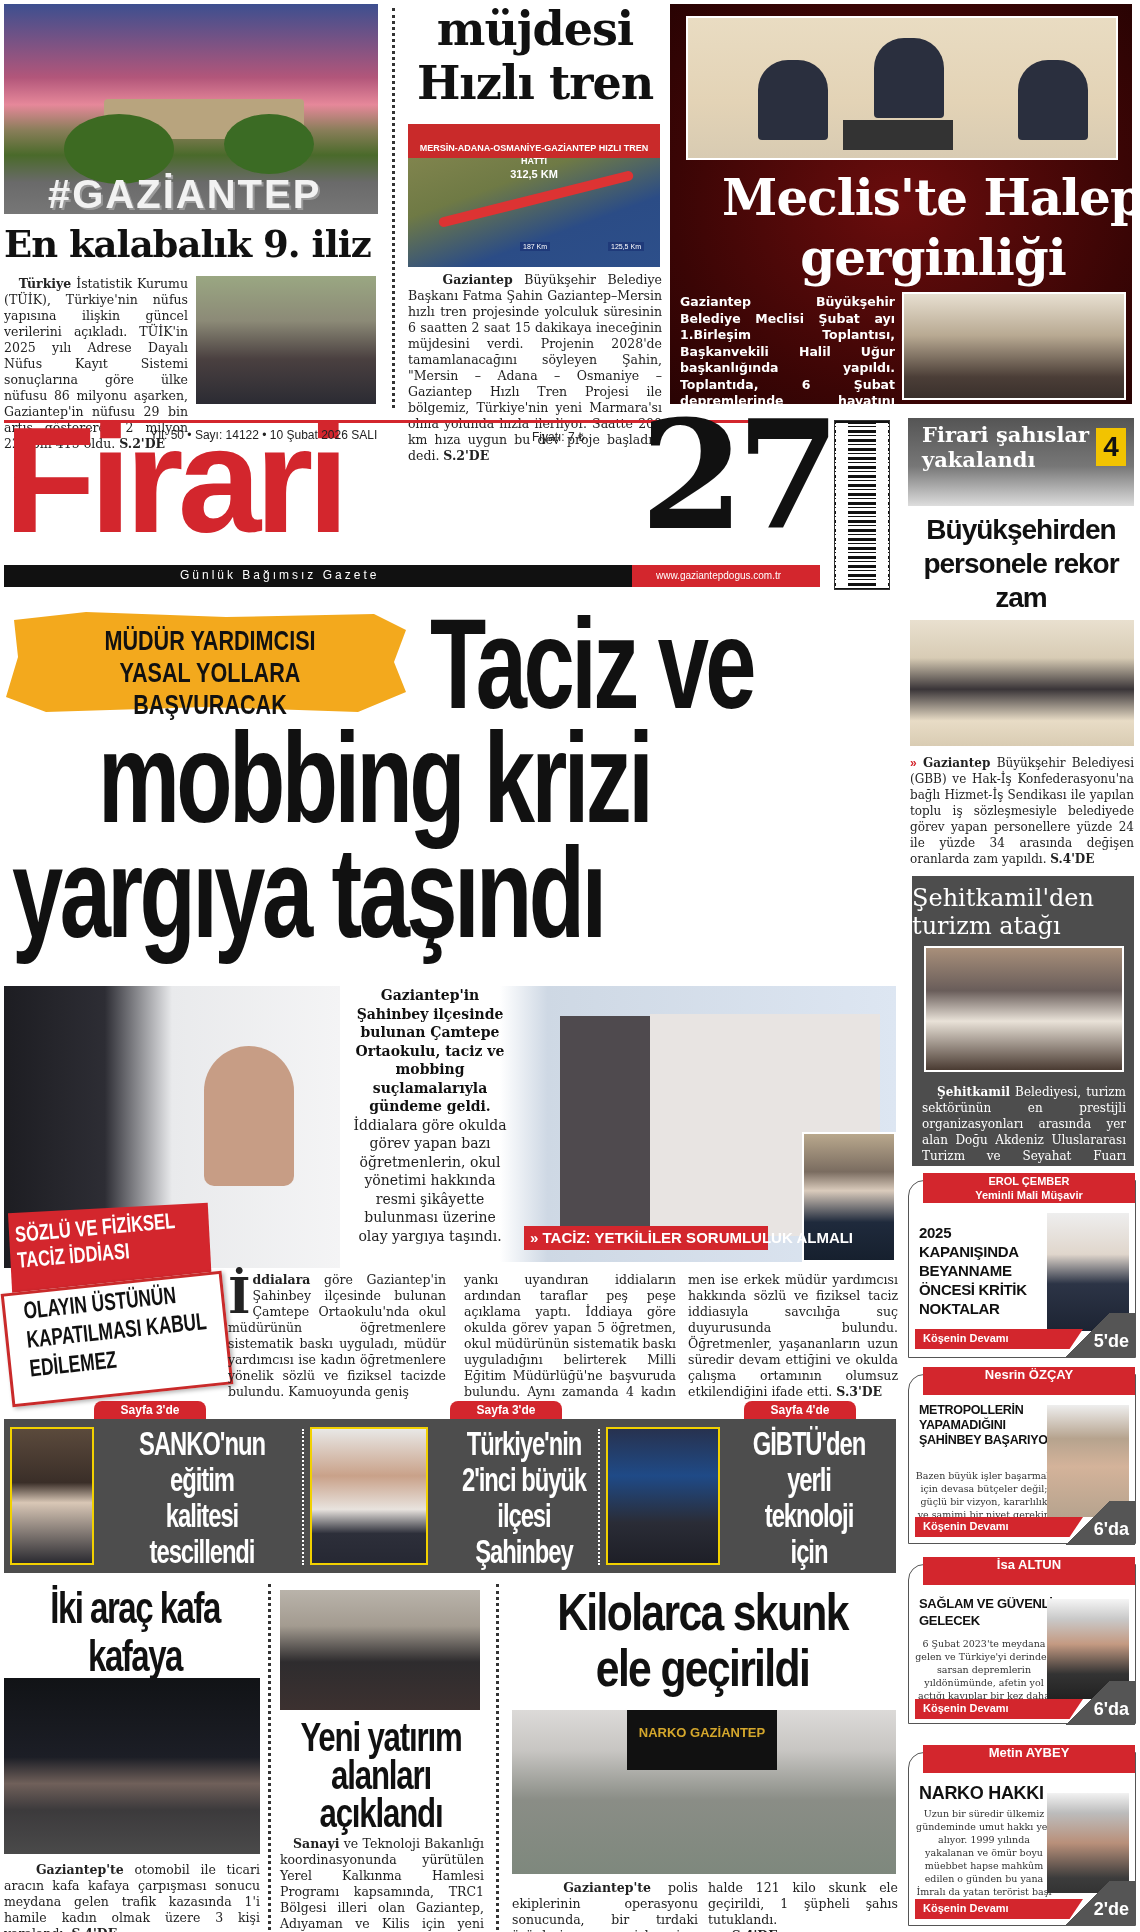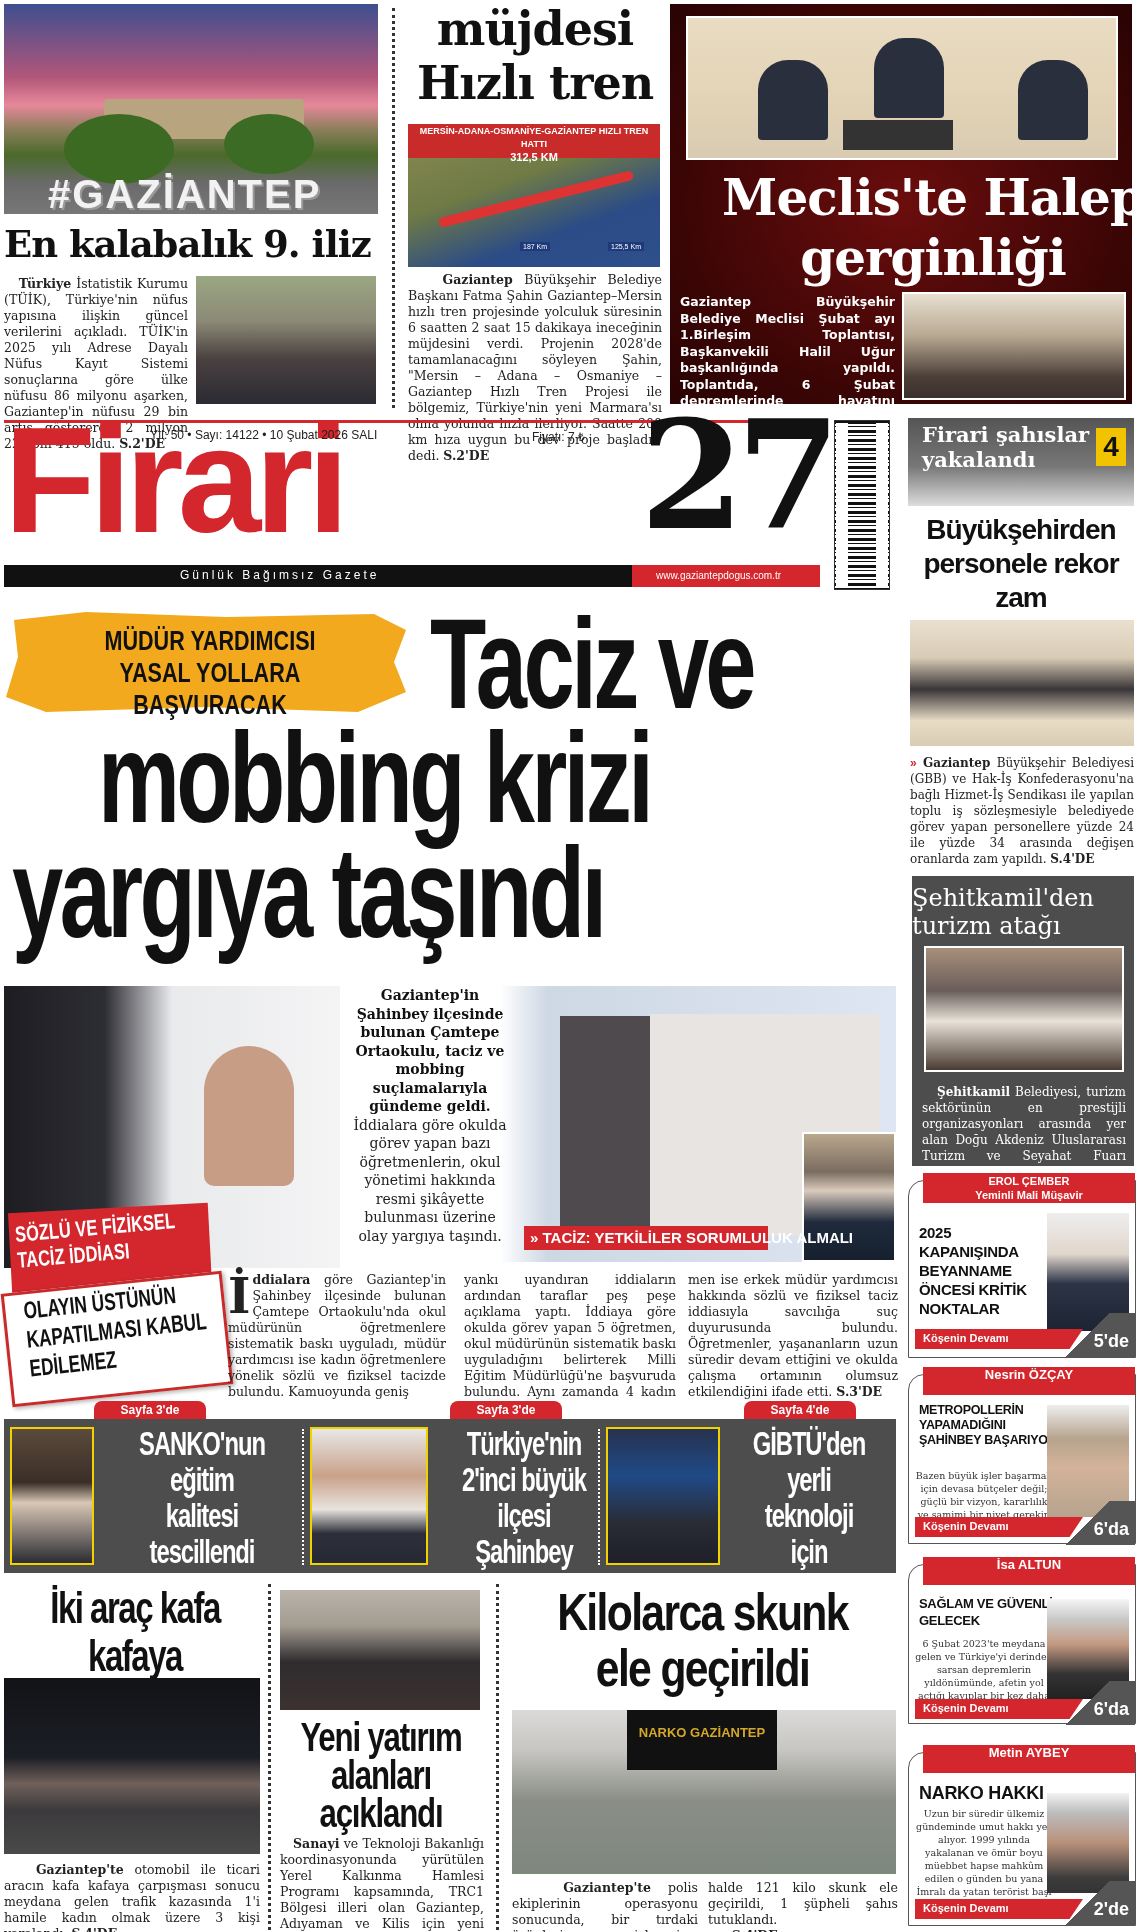--- a/index.html
+++ b/index.html
@@ -12,21 +12,21 @@
 .dotv{position:absolute;width:0;border-left:3px dotted #333}
 
 #gaz-photo{left:4px;top:4px;width:374px;height:210px;background:linear-gradient(180deg,#3d4f8f 0%,#b2567a 35%,#e6889a 48%,#8a7e5a 60%,#4a6a2a 72%,#6a6a6a 85%,#777 100%)}
 #gaz-photo .castle{position:absolute;left:100px;top:95px;width:200px;height:40px;background:#b8a47e;border-radius:4px 4px 0 0}
 #gaz-photo .tree1{position:absolute;left:60px;top:110px;width:110px;height:70px;background:#3d6a22;border-radius:50%}
 #gaz-photo .tree2{position:absolute;left:220px;top:110px;width:90px;height:60px;background:#3b6b24;border-radius:50%}
 #gaz-photo .sign{position:absolute;left:44px;top:168px;font-family:"Liberation Sans",sans-serif;font-weight:bold;font-size:40px;color:#f2f2f2;letter-spacing:2px;text-shadow:2px 2px 0 #999}
 #crowd-photo{left:196px;top:276px;width:180px;height:128px;background:linear-gradient(180deg,#9aa782 0%,#8c8a77 35%,#4a4040 65%,#2b2b33 100%)}
 
 #train-map{left:408px;top:124px;width:252px;height:143px;background:linear-gradient(160deg,#8a8a52 0%,#6f7a45 40%,#2b4c86 70%,#2d4f8a 100%)}
-#train-map .bar{position:absolute;left:0;top:0;right:0;height:34px;background:#c92a2a;color:#fff;font-family:"Liberation Sans",sans-serif;font-weight:bold;font-size:9px;text-align:center;padding-top:1px;line-height:13px}
+#train-map .bar{position:absolute;left:0;top:0;right:0;height:34px;background:#c92a2a;color:#fff;font-family:"Liberation Sans",sans-serif;font-weight:bold;font-size:9px;text-align:center;padding-top:18px;line-height:13px}
 #train-map .route{position:absolute;left:28px;top:70px;width:200px;height:10px;background:#d33;transform:rotate(-14deg);border-radius:5px}
 
 #meclis-box{left:670px;top:4px;width:462px;height:400px;background:radial-gradient(ellipse at center,#6b0d0d 0%,#3a0505 70%,#290303 100%)}
 #meclis-photo{left:16px;top:12px;width:432px;height:144px;border:2px solid #fff;background:linear-gradient(180deg,#e9dcc2 0%,#e3d3b6 60%,#d8cbb2 100%)}
 #meclis-photo .p{position:absolute;bottom:18px;width:70px;height:80px;background:#2a2f3e;border-radius:30px 30px 4px 4px}
 #meclis-photo .desk{position:absolute;left:155px;bottom:8px;width:110px;height:30px;background:#333}
 #meclis-title{left:0;top:164px;width:526px;text-align:center;font-family:"DejaVu Serif",serif;font-weight:bold;font-size:50px;line-height:60px;color:#fff;letter-spacing:-1px}
 #meclis-text{left:10px;top:290px;width:215px;font-family:"DejaVu Sans",sans-serif;font-weight:bold;font-size:12.5px;line-height:16.5px;color:#fff;text-align:justify}
 #meclis-photo2{left:232px;top:288px;width:224px;height:108px;border:2px solid #fff;background:linear-gradient(180deg,#e7dfd0 0%,#b8a992 40%,#4b3e37 80%,#3a302c 100%)}
 

